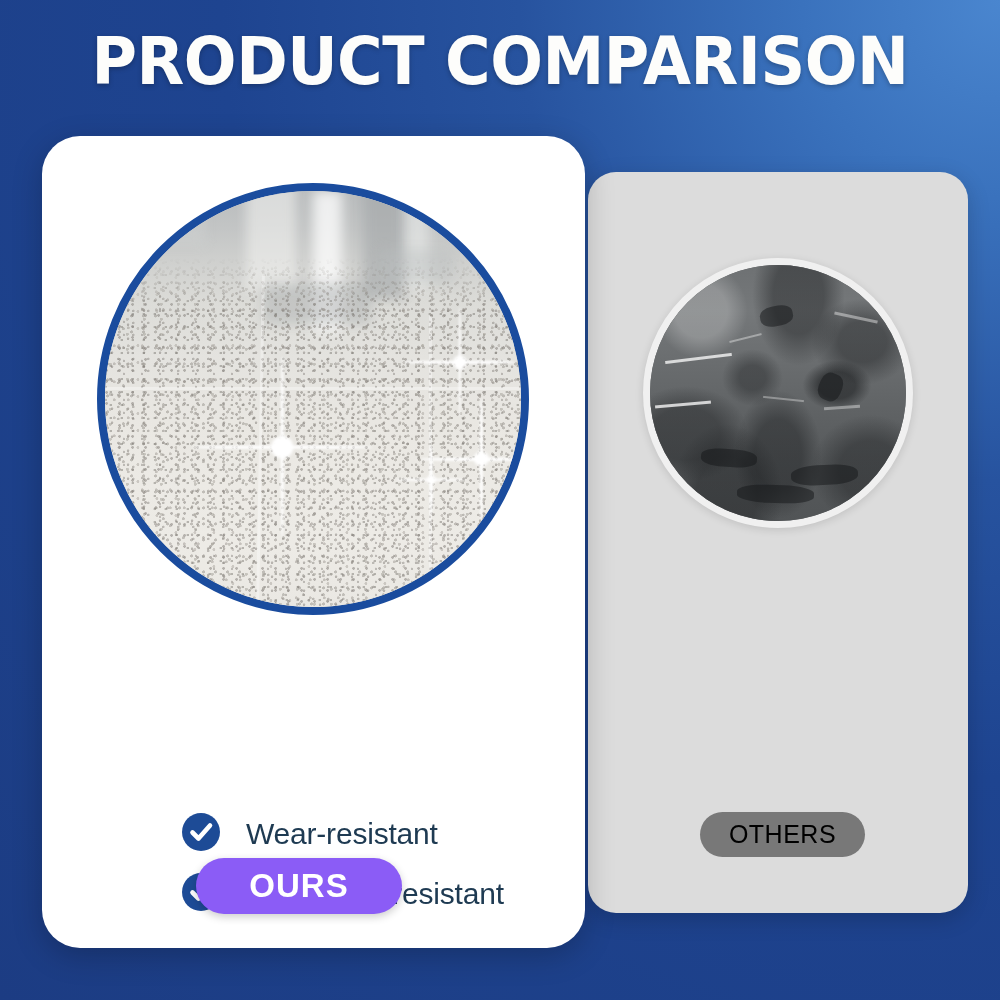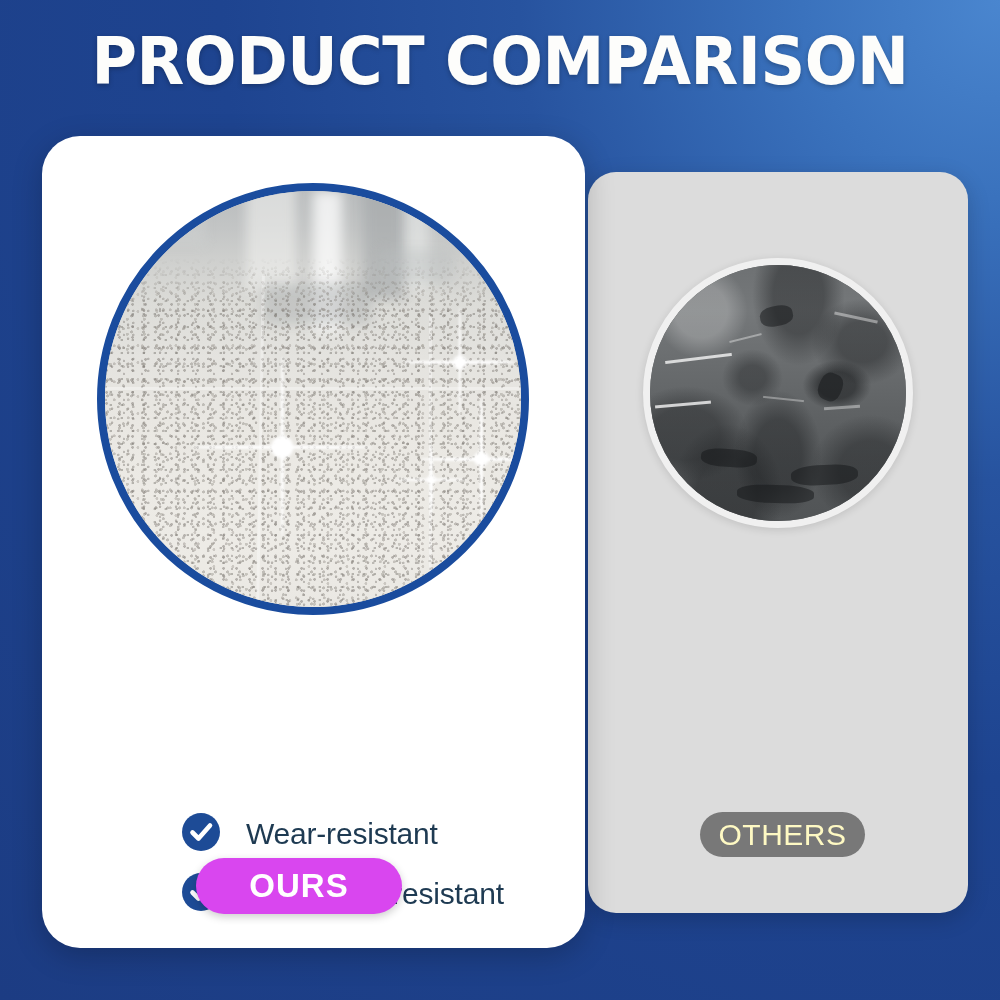--- a/index.html
+++ b/index.html
@@ -198,38 +198,38 @@
     color:#1e3a52;
     white-space:nowrap;
     letter-spacing:-0.2px;
   }
 
   
   #ours-badge {
     position:absolute;
     left:196px; top:858px;
     width:206px; height:56px;
-    background:#d946ef;
+    background:#8b5cf6;
     border-radius:28px;
     display:flex; align-items:center; justify-content:center;
     color:#ffffff;
     font-size:33px;
     font-weight:bold;
     letter-spacing:1px;
     box-shadow:0 3px 8px rgba(0,0,0,.2);
   }
   #others-badge {
     position:absolute;
     left:700px; top:812px;
     width:165px; height:45px;
     background:#787878;
     border-radius:23px;
     display:flex; align-items:center; justify-content:center;
-    color:#fef9c3;
-    font-size:30px;
+    color:#000000;
+    font-size:25px;
     letter-spacing:.5px;
   }
 </style>
 </head>
 <body>
 
 <div id="bg"></div>
 
 <div id="title">PRODUCT COMPARISON</div>
 

